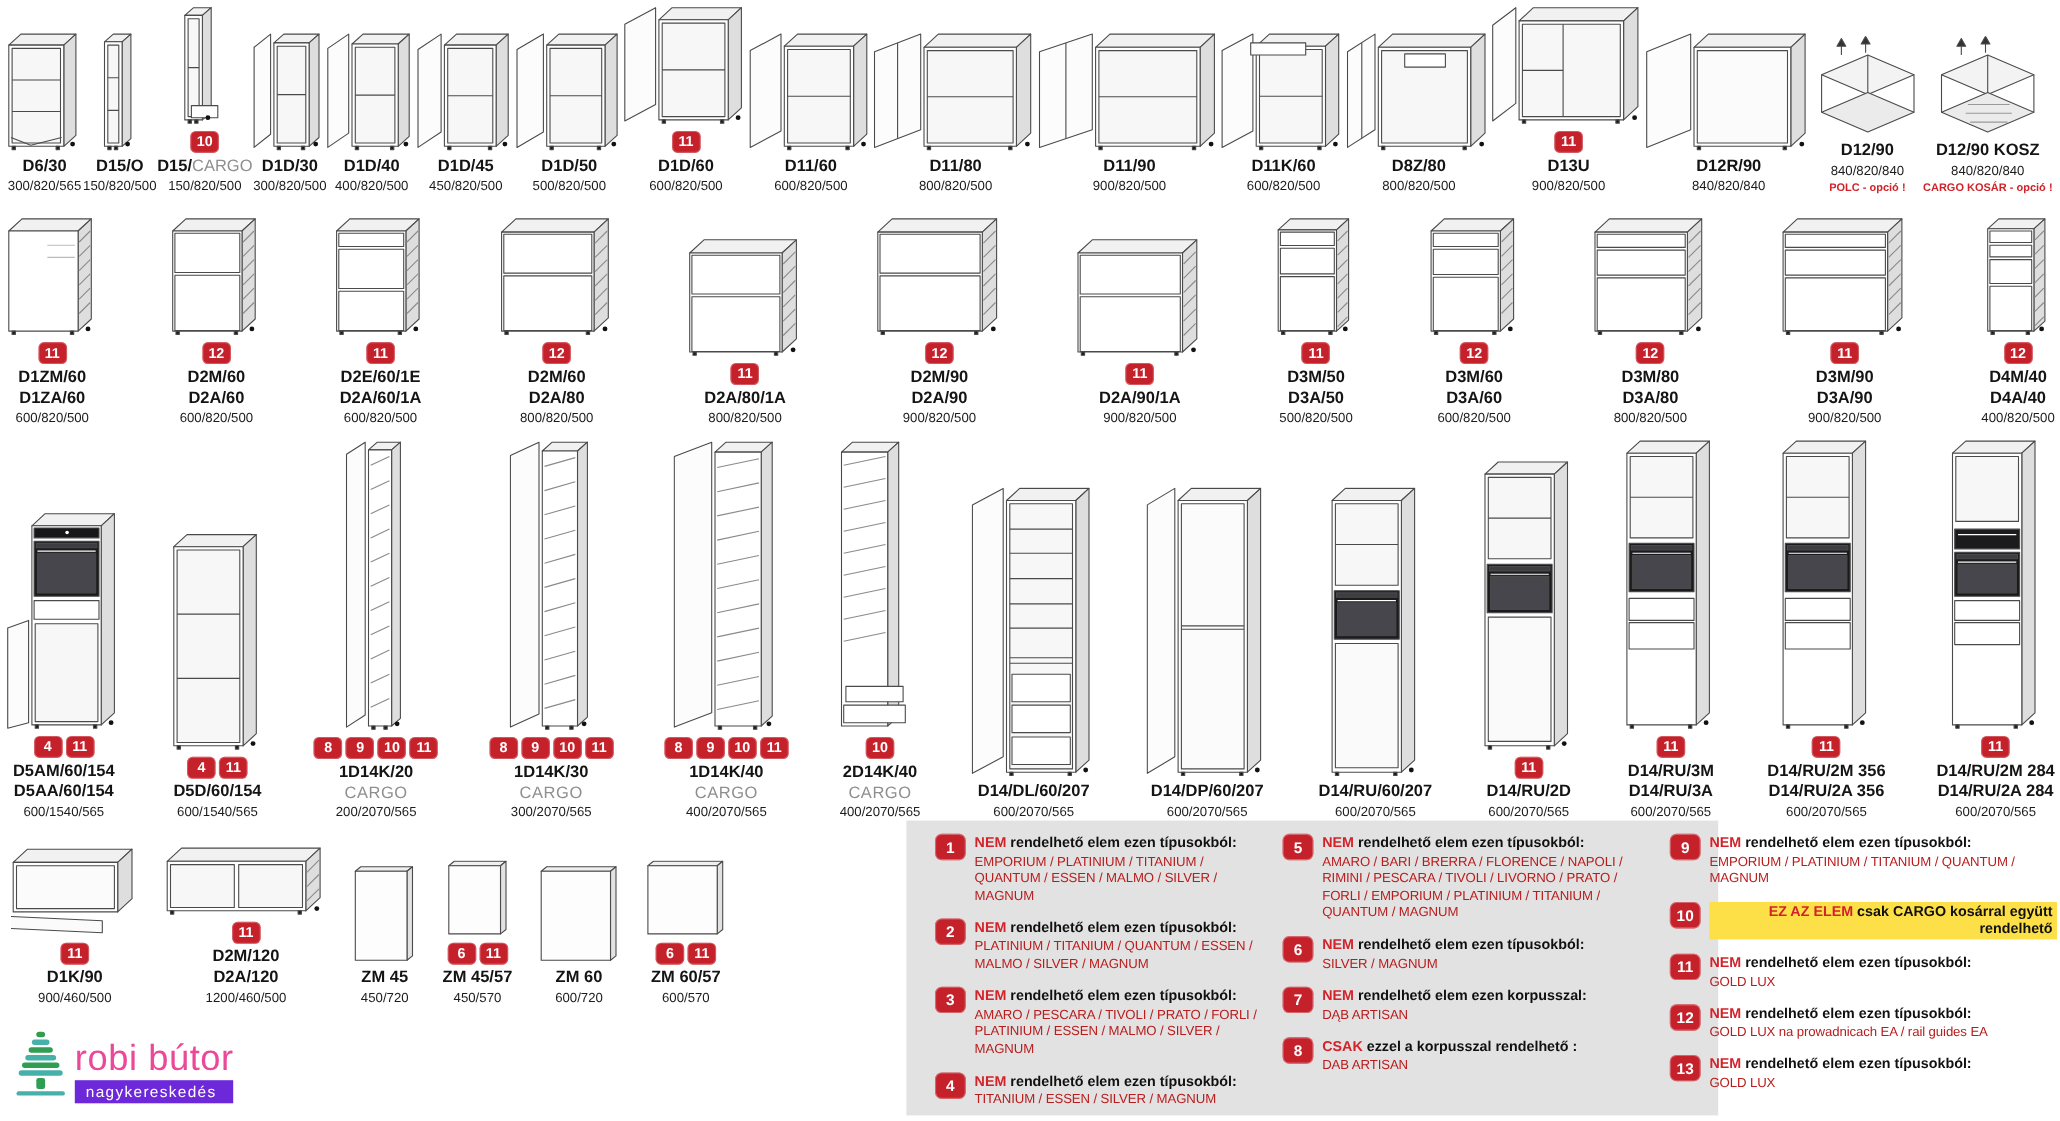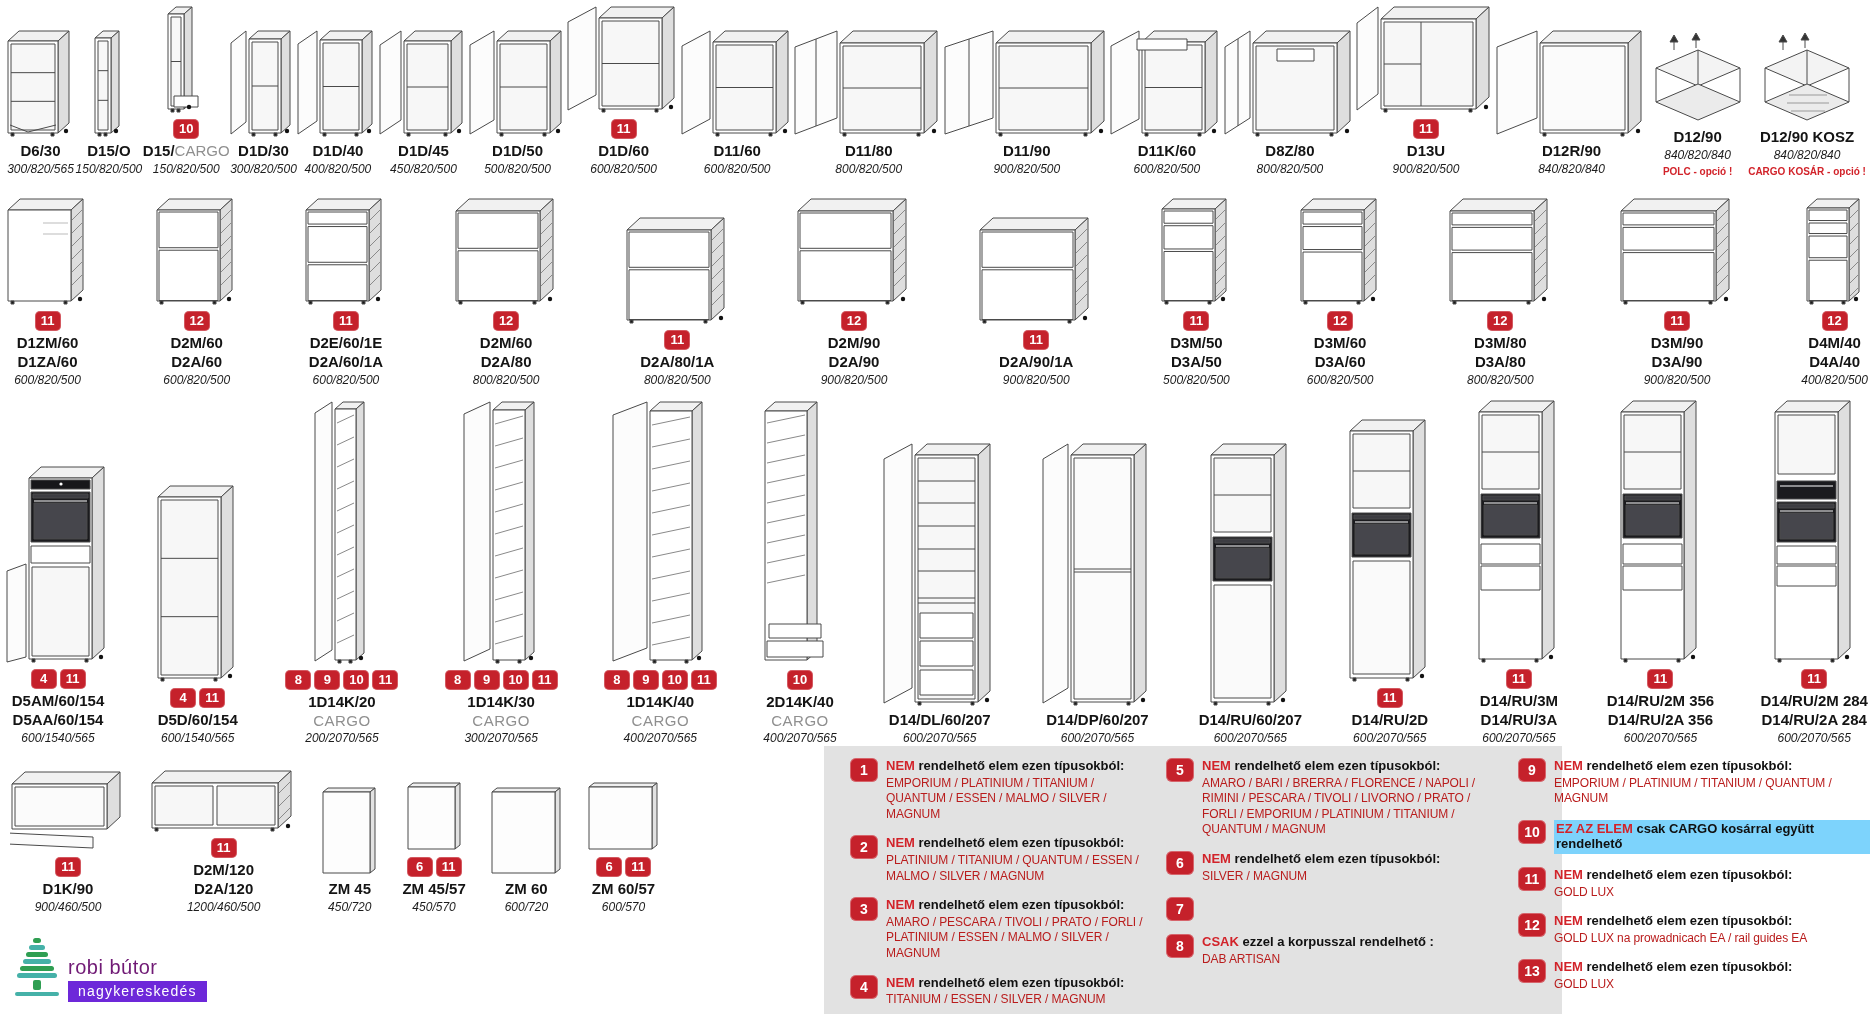--- a/index.html
+++ b/index.html
@@ -12,37 +12,37 @@
   #row4{left:10px;top:770px;width:650px;}
   .cab{display:flex;flex-direction:column;align-items:center;text-align:center;flex:0 0 auto;}
   .fig{display:flex;align-items:flex-end;justify-content:center;}
   .badges{display:flex;gap:3px;align-items:center;margin-top:4px;}
   .badge{min-width:20px;height:20px;padding:0 3px;border-radius:5px;background:#c5212b;color:#fff;
          font-weight:bold;font-size:13px;line-height:20px;text-align:center;
          box-shadow:inset 0 0 0 1px rgba(255,255,255,.25);}
   .nm{font-weight:bold;font-size:15px;line-height:1.25;white-space:nowrap;margin-top:3px;}
   .nm .lt{color:#8f8f8f;font-weight:normal;}
   .sub{font-size:15px;color:#8f8f8f;letter-spacing:.5px;line-height:1.2;}
-  .dm{font-size:12px;color:#1c1c1c;line-height:1.35;white-space:nowrap;font-style:italic;}
+  .dm{font-size:12px;color:#1c1c1c;line-height:1.35;white-space:nowrap;}
   .note{font-size:10px;font-weight:bold;color:#d2232a;margin-top:3px;white-space:nowrap;}
   #legend{position:absolute;left:824px;top:746px;width:738px;height:268px;background:#e2e2e2;}
   .lcol{position:absolute;top:758px;display:flex;flex-direction:column;gap:13px;}
   #lcol1{left:850px;width:296px;}
   #lcol2{left:1166px;width:338px;}
   #lcol3{left:1518px;width:352px;}
   .leg{display:flex;gap:8px;align-items:flex-start;}
   .lbadge{flex:0 0 auto;min-width:24px;height:24px;padding:0 2px;border-radius:6px;background:#c5212b;
           color:#fff;font-weight:bold;font-size:14px;line-height:24px;text-align:center;
           box-shadow:inset 0 0 0 1px rgba(255,255,255,.3);}
   .ltitle{font-size:13px;font-weight:bold;color:#101010;line-height:1.2;}
   .ltitle .red{color:#d2232a;}
-  .leg.hl .ltitle{background:#7dd3fc;display:inline-block;padding:1px 4px 2px 2px;}
+  .leg.hl .ltitle{background:#fde047;display:inline-block;padding:1px 4px 2px 16px;text-align:right;}
   .lbody{font-size:12px;color:#b91c1c;line-height:1.3;margin-top:2px;letter-spacing:-0.1px;}
   #logo{position:absolute;left:14px;top:936px;display:flex;align-items:flex-end;gap:8px;}
-  #logo-text .t1{font-size:20px;color:#701a75;letter-spacing:.5px;line-height:1;}
+  #logo-text .t1{font-size:33px;color:#ec4899;letter-spacing:.5px;line-height:1;}
   #logo-text .t2{margin-top:4px;background:#6d28d9;color:#ffffff;font-size:14px;letter-spacing:1.2px;
                  padding:3px 10px 4px 10px;line-height:1;}
 </style>
 </head>
 <body>
 
 <div id="page">
   <div class="row" id="row1">
       <div class="cab">
         <div class="fig">
@@ -1250,20 +1250,24 @@
       </div>
       <div class="leg">
         <span class="lbadge">6</span>
         <div class="ltxt">
           <div class="ltitle"><span class="red">NEM</span> <span>rendelhető elem ezen típusokból:</span></div>
           <div class="lbody">SILVER / MAGNUM</div>
         </div>
       </div>
       <div class="leg">
         <span class="lbadge">7</span>
+        <div class="ltxt">
+          <div class="ltitle"><span class="red">NEM</span> <span>rendelhető elem ezen korpusszal:</span></div>
+          <div class="lbody">DĄB ARTISAN</div>
+        </div>
       </div>
       <div class="leg">
         <span class="lbadge">8</span>
         <div class="ltxt">
           <div class="ltitle"><span class="red">CSAK</span> <span>ezzel a korpusszal rendelhető :</span></div>
           <div class="lbody">DAB ARTISAN</div>
         </div>
       </div>
     </div>
   <div class="lcol" id="lcol3">

